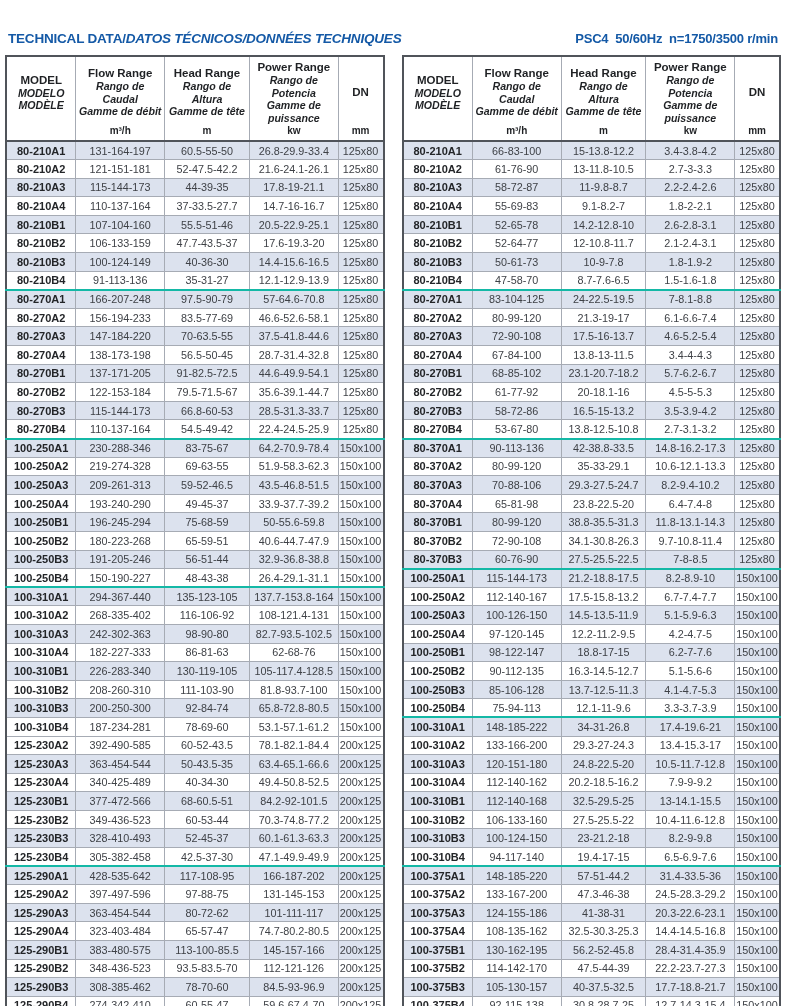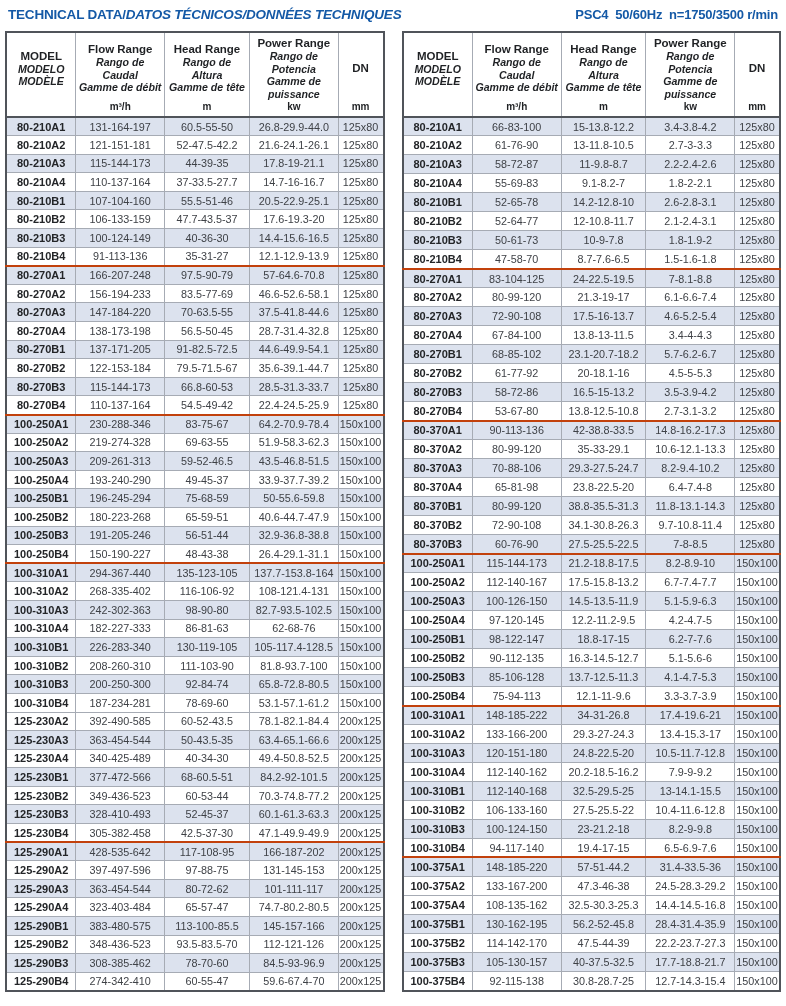--- a/index.html
+++ b/index.html
@@ -10,21 +10,21 @@
     color: #3e4146;
   }
   .page { width: 786px; height: 1006px; padding: 4px 5px 4px 5px; }
 
   .title-bar {
     display: flex; justify-content: space-between; align-items: baseline;
     padding: 3px 3px 9px 3px;
   }
   .page-title { font-size: 13.5px; font-weight: 700; white-space: pre; letter-spacing: -0.2px; }
   .t-italic { font-style: italic; }
-  .spec { font-size: 13px; font-weight: 700; white-space: pre; letter-spacing: -0.2px; }
+  .spec { font-size: 13px; font-weight: 700; white-space: pre; letter-spacing: -0.2px; margin-top: 24px; }
 
   .tables { display: flex; gap: 17px; }
   table {
     border-collapse: collapse; width: 100%; table-layout: fixed;
     border: 2px solid #50545a;
   }
   th, td { border: 1px solid #a6abb4; }
   thead th {
     border-bottom: 2px solid #50545a;
     background: #ffffff;
@@ -36,21 +36,21 @@
   .h-intl { font-size: 10.6px; font-weight: 700; font-style: italic; color: #1f2124; line-height: 12.5px; }
   .h-unit { font-size: 10px; color: #1f2124; min-height: 13px; line-height: 13px; }
 
   td {
     height: 18.6px; text-align: center; vertical-align: middle;
     font-size: 10.8px; color: #3e4146;
     padding: 0 1px; white-space: nowrap; overflow: hidden;
   }
   td.model { font-weight: 700; color: #232528; font-size: 11px; }
   tr.shaded td { background: #dce2ee; }
-  tr.group-start td { border-top: 2px solid #c2410c; }
+  tr.group-start td { border-top: 2px solid #14b8a6; }
 </style>
 </head>
 <body>
 
 <div class="page">
 
   <div class="title-bar">
     <div class="page-title"><span style="color:#1459a6">TECHNICAL DATA/</span><span class="t-italic" style="color:#1459a6">DATOS TÉCNICOS/DONNÉES TECHNIQUES</span></div>
     <div class="spec" style="color:#1459a6">PSC4  50/60Hz  n=1750/3500 r/min</div>
   </div>
@@ -115,21 +115,21 @@
                 <div class="h-unit">mm</div>
               </div>
             </th>
         </tr>
       </thead>
       <tbody>
           <tr class="shaded">
             <td class="model">80-210A1</td>
             <td>131-164-197</td>
             <td>60.5-55-50</td>
-            <td>26.8-29.9-44.0</td>
+            <td>26.8-29.9-33.4</td>
             <td>125x80</td>
           </tr>
           <tr>
             <td class="model">80-210A2</td>
             <td>121-151-181</td>
             <td>52-47.5-42.2</td>
             <td>21.6-24.1-26.1</td>
             <td>125x80</td>
           </tr>
           <tr class="shaded">
@@ -791,20 +791,27 @@
             <td>31.4-33.5-36</td>
             <td>150x100</td>
           </tr>
           <tr>
             <td class="model">100-375A2</td>
             <td>133-167-200</td>
             <td>47.3-46-38</td>
             <td>24.5-28.3-29.2</td>
             <td>150x100</td>
           </tr>
+          <tr class="shaded">
+            <td class="model">100-375A3</td>
+            <td>124-155-186</td>
+            <td>41-38-31</td>
+            <td>20.3-22.6-23.1</td>
+            <td>150x100</td>
+          </tr>
           <tr>
             <td class="model">100-375A4</td>
             <td>108-135-162</td>
             <td>32.5-30.3-25.3</td>
             <td>14.4-14.5-16.8</td>
             <td>150x100</td>
           </tr>
           <tr class="shaded">
             <td class="model">100-375B1</td>
             <td>130-162-195</td>

